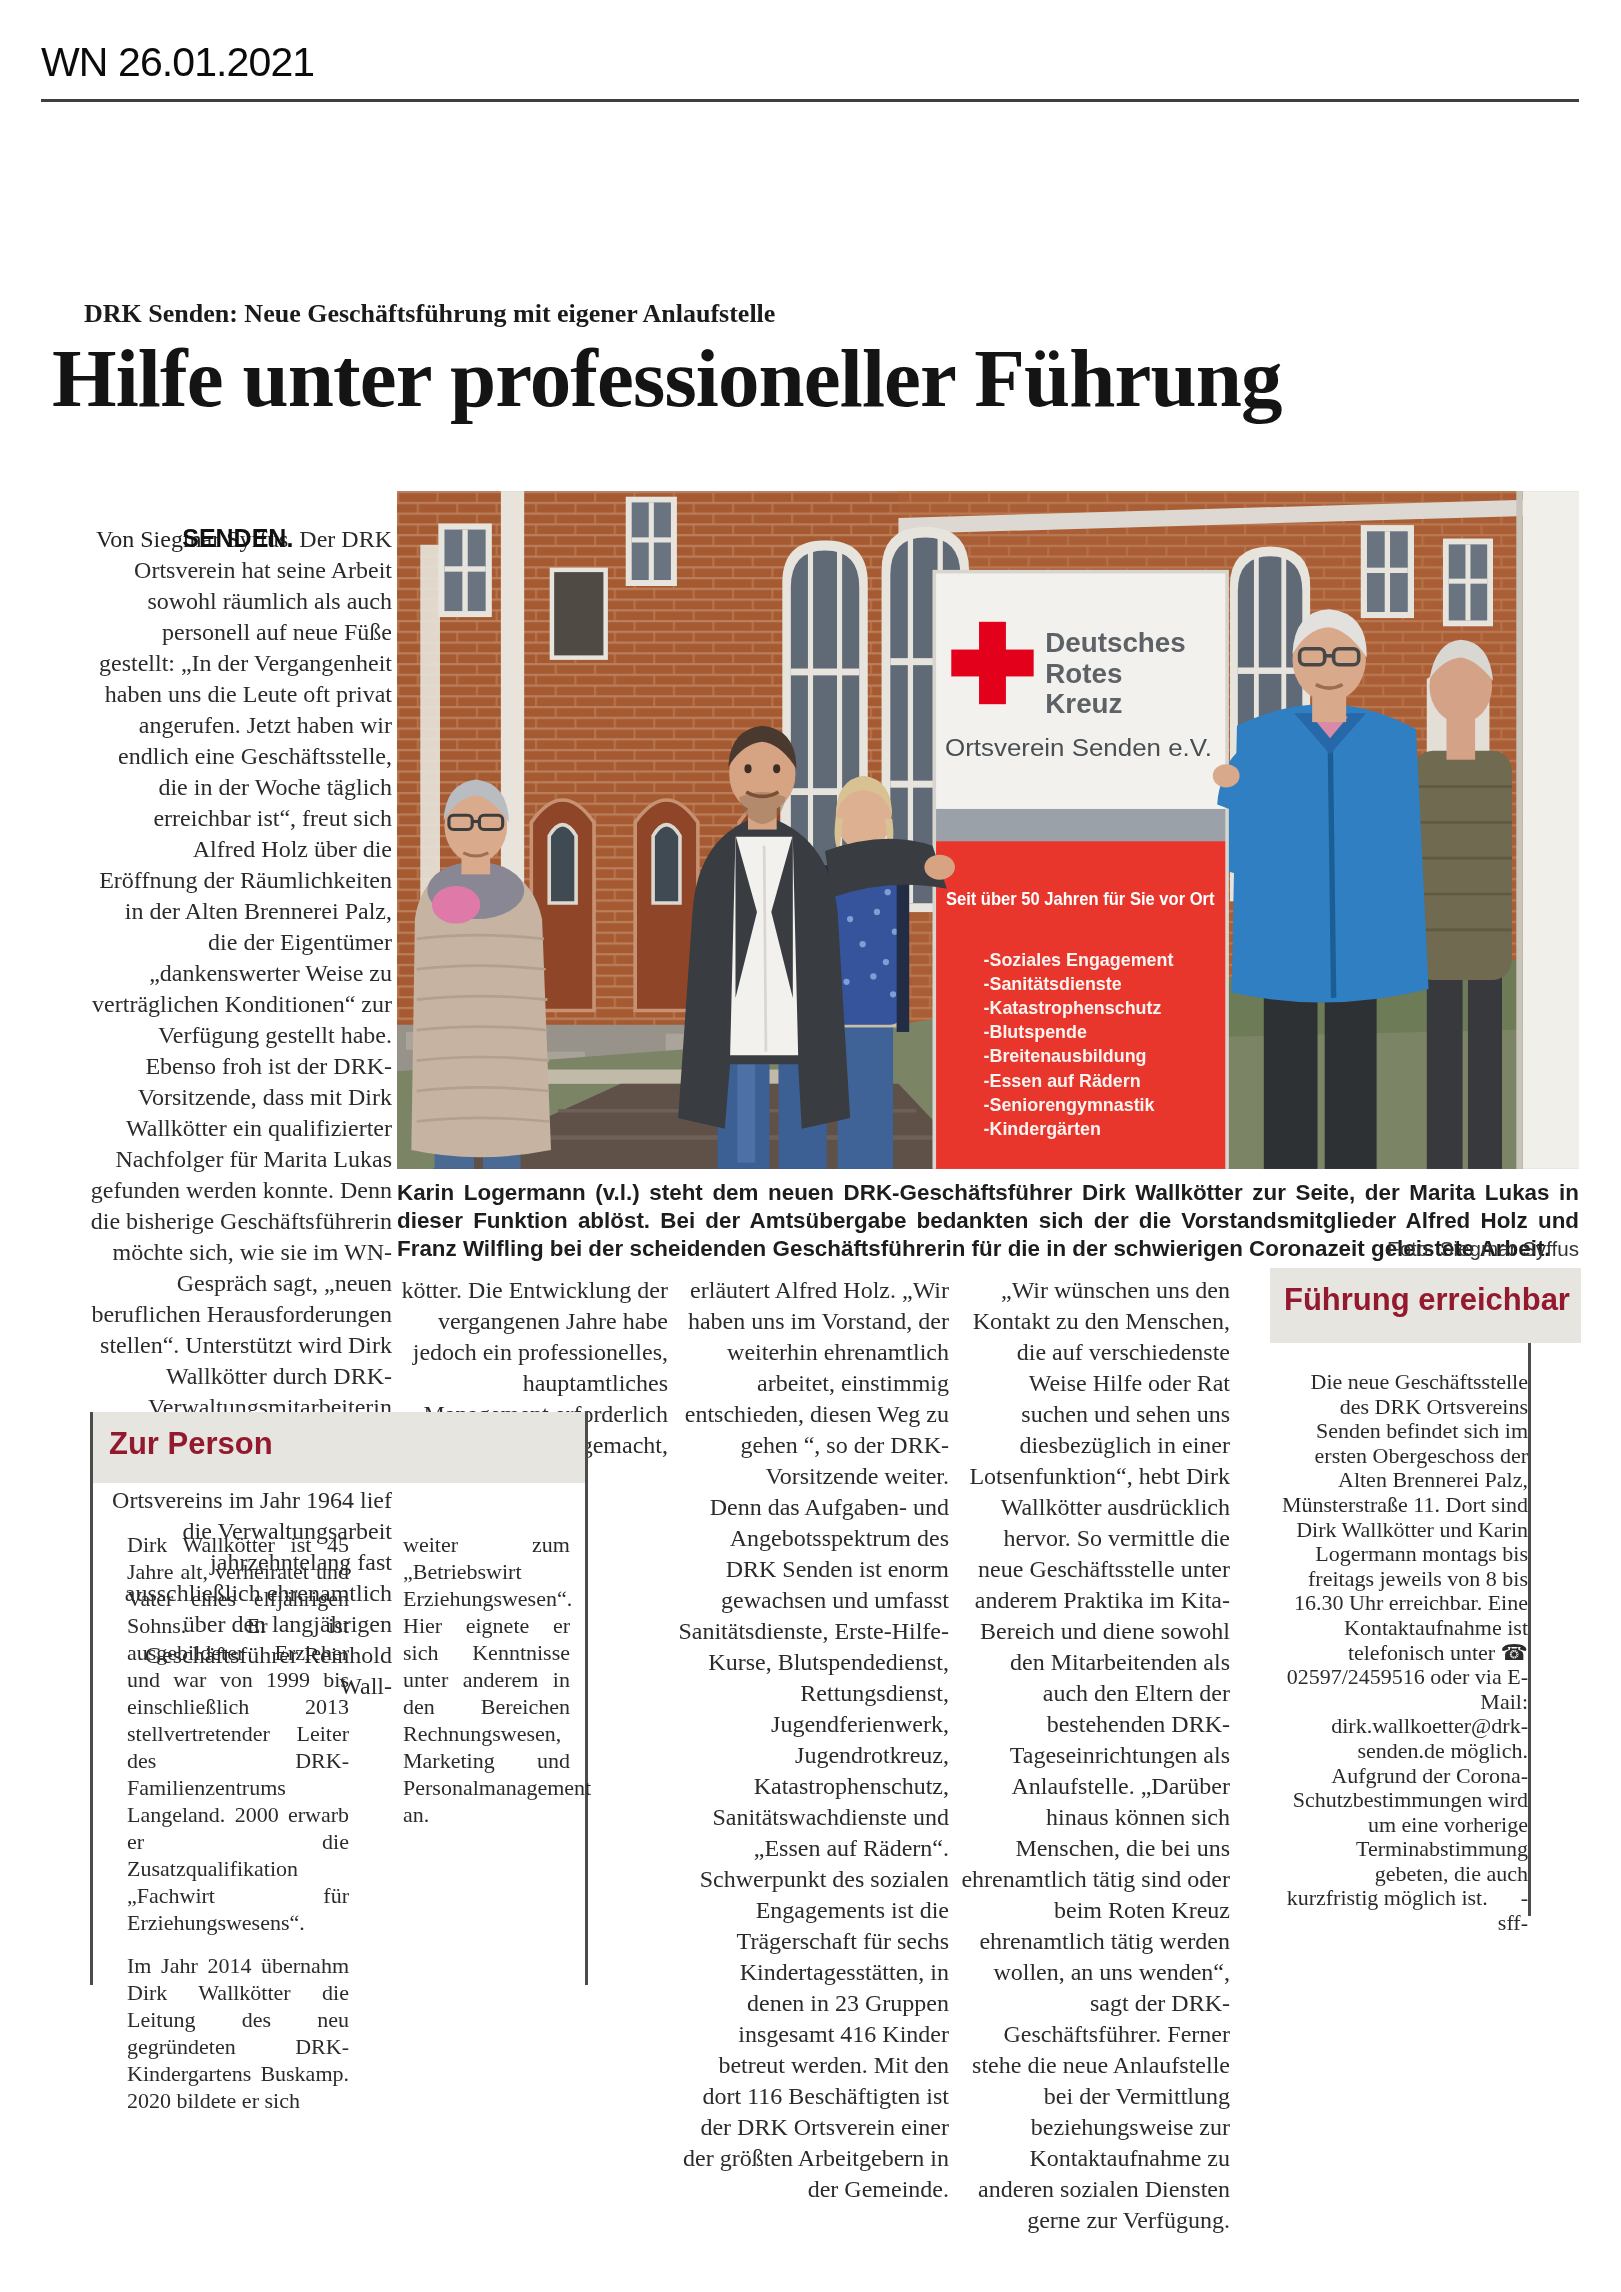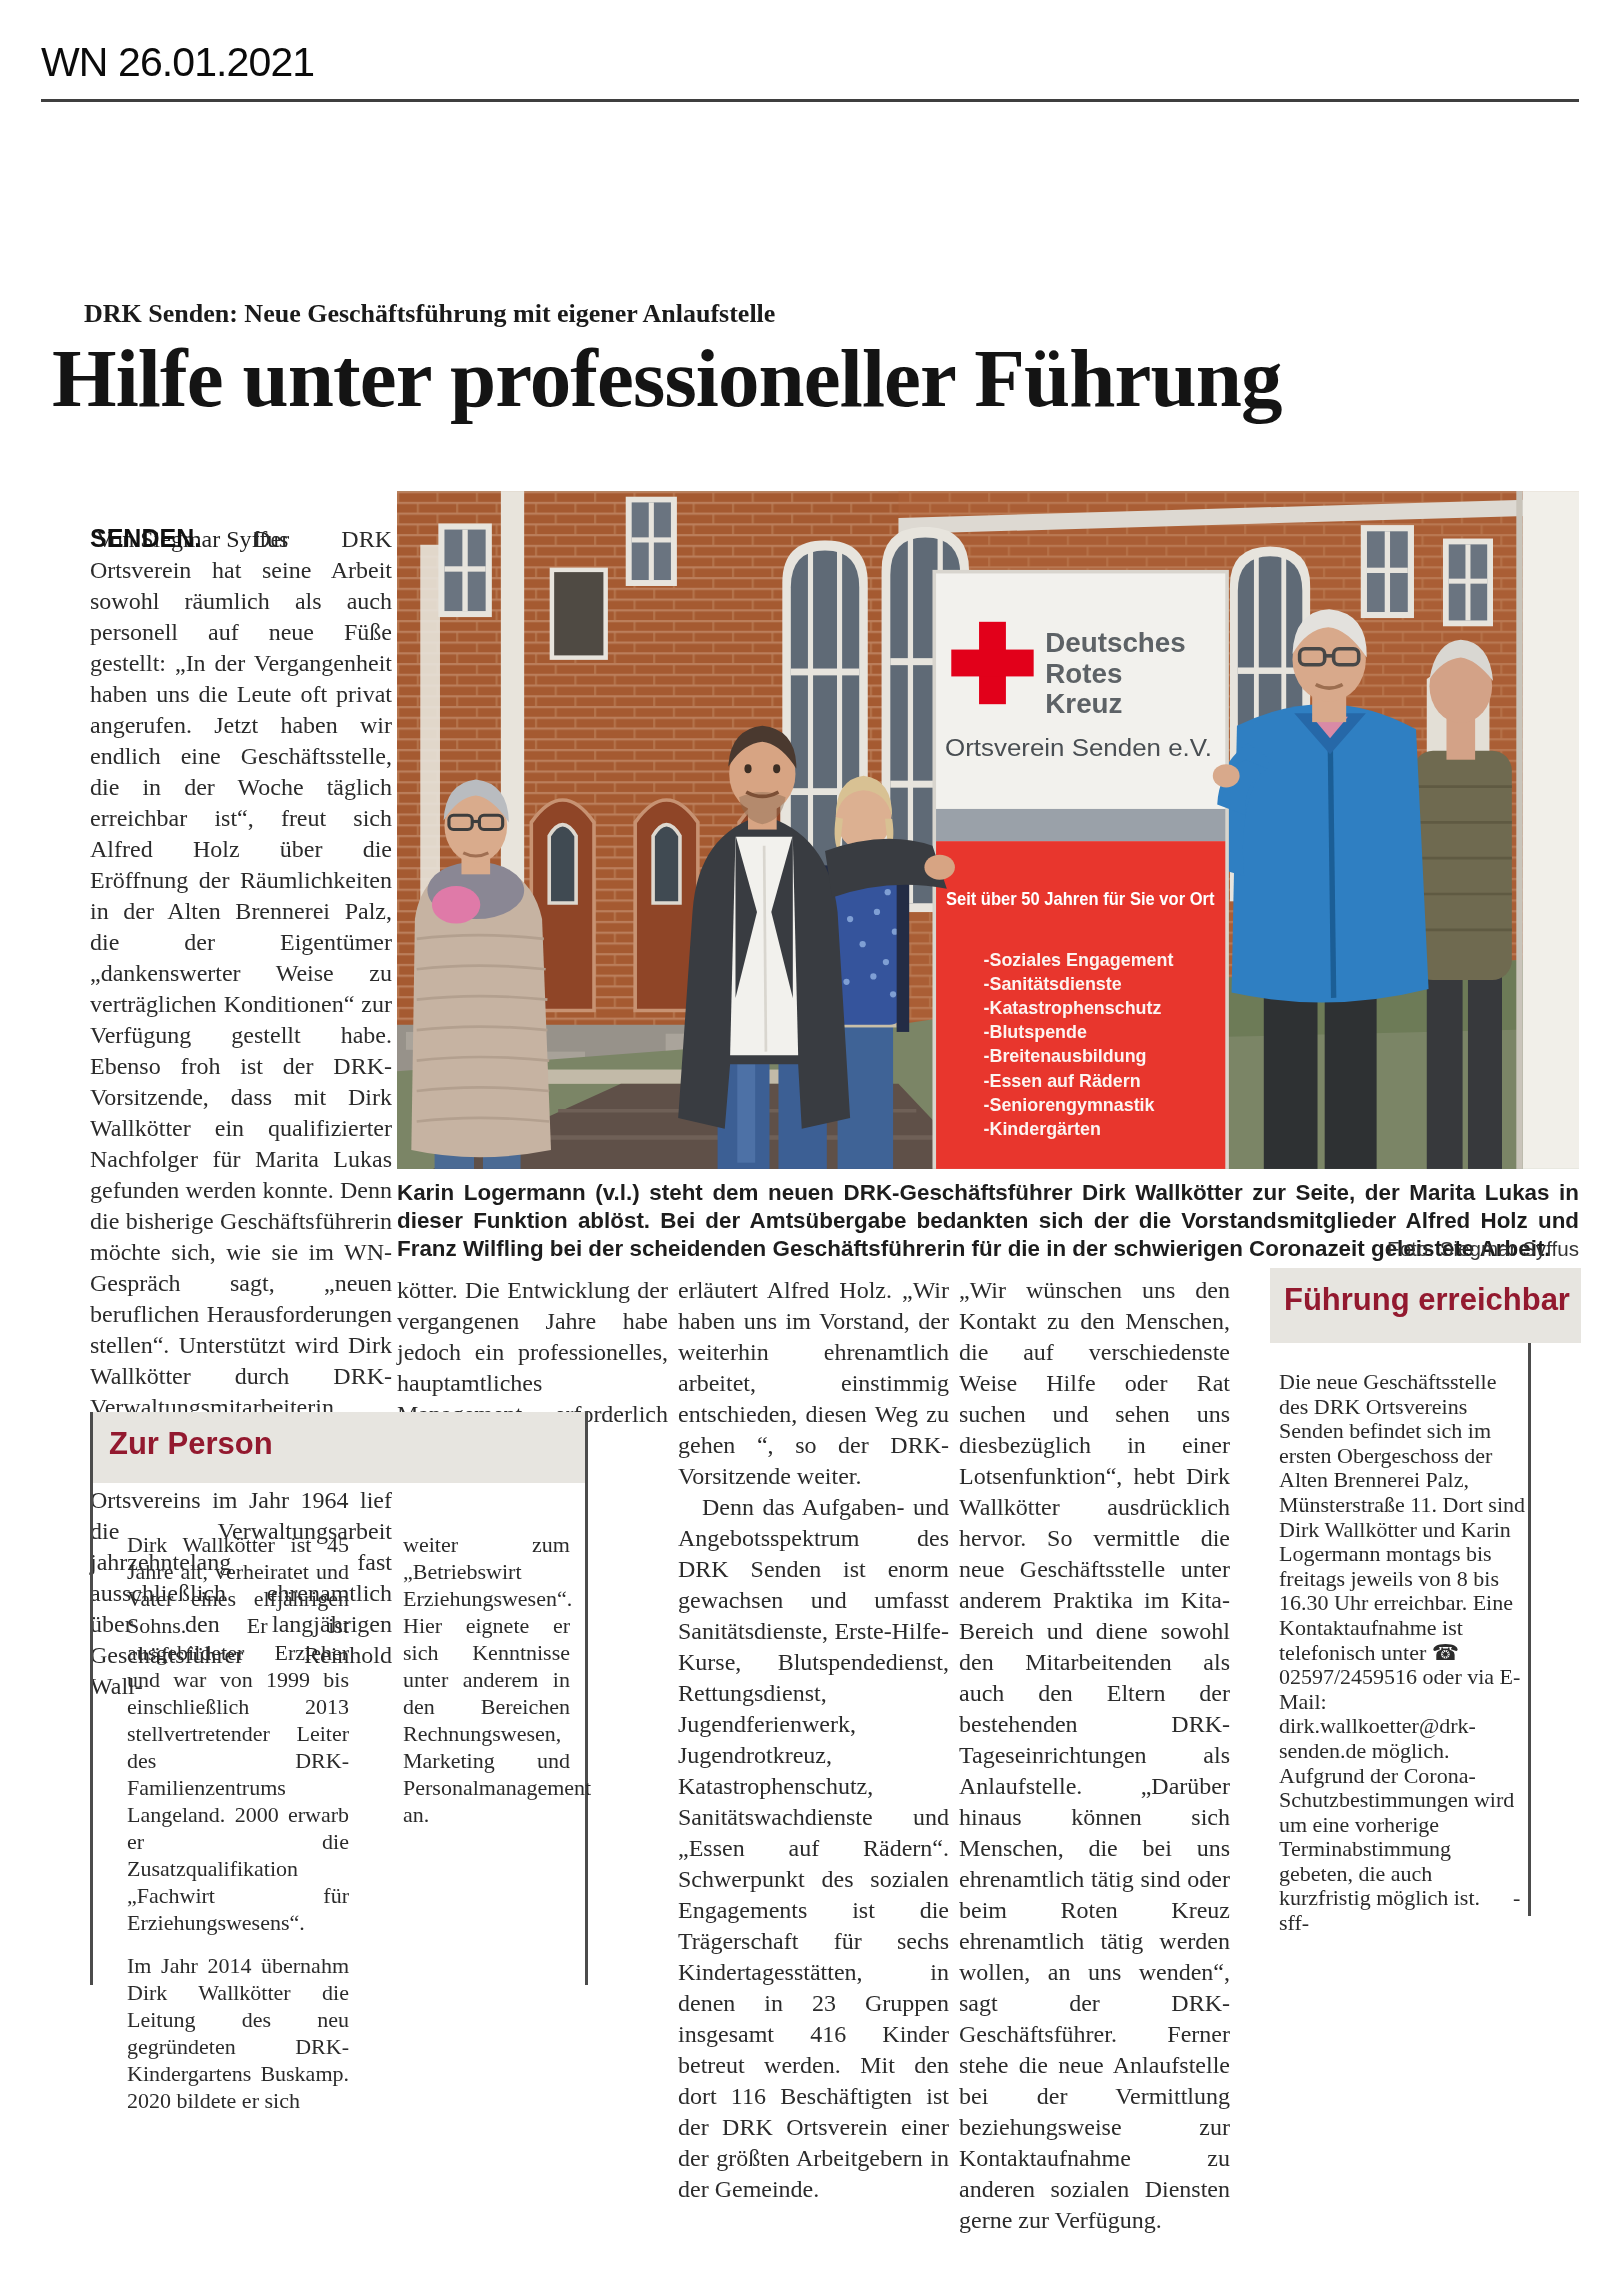--- a/index.html
+++ b/index.html
@@ -8,21 +8,21 @@
   .abs{position:absolute;}
   .scan-date{left:41px;top:39px;font-family:"Liberation Sans",sans-serif;font-size:41px;
              letter-spacing:-0.9px;color:#0b0b0b;}
   .scan-rule{left:41px;top:99px;width:1538px;height:2.7px;background:#3f3f3f;}
   .kicker{left:56px;top:299px;font-size:26px;font-weight:bold;color:#1b1b1b;letter-spacing:0px;margin-left:28px;}
   .headline{left:52px;top:333px;font-size:83px;font-weight:bold;color:#141414;
             letter-spacing:-0.9px;white-space:nowrap;line-height:1.1;}
   .byline{left:96px;top:478px;font-size:24px;color:#222;margin-top:48px;}
   .bodycol{font-size:24px;line-height:31px;text-align:justify;color:#2b2b2b;
            overflow-wrap:break-word;}
-  .bodycol p{margin:0;}
+  .bodycol p{margin:0;text-align:right;}
   .bodycol p.indent{text-indent:24px;}
   .dateline{font-family:"Liberation Sans",sans-serif;font-weight:bold;font-size:25px;color:#111;}
   .col1{left:90px;top:523px;width:302px;}
   .col2{left:397px;top:1275px;width:271px;}
   .col3{left:678px;top:1275px;width:271px;}
   .col4{left:959px;top:1275px;width:271px;}
   .photo{left:397px;top:491px;width:1182px;height:678px;background:#5eead4;}
   .caption{left:397px;top:1179px;width:1182px;height:86px;
            font-family:"Liberation Sans",sans-serif;font-weight:bold;font-size:22.4px;
            line-height:28px;text-align:justify;color:#1d1d1d;}

